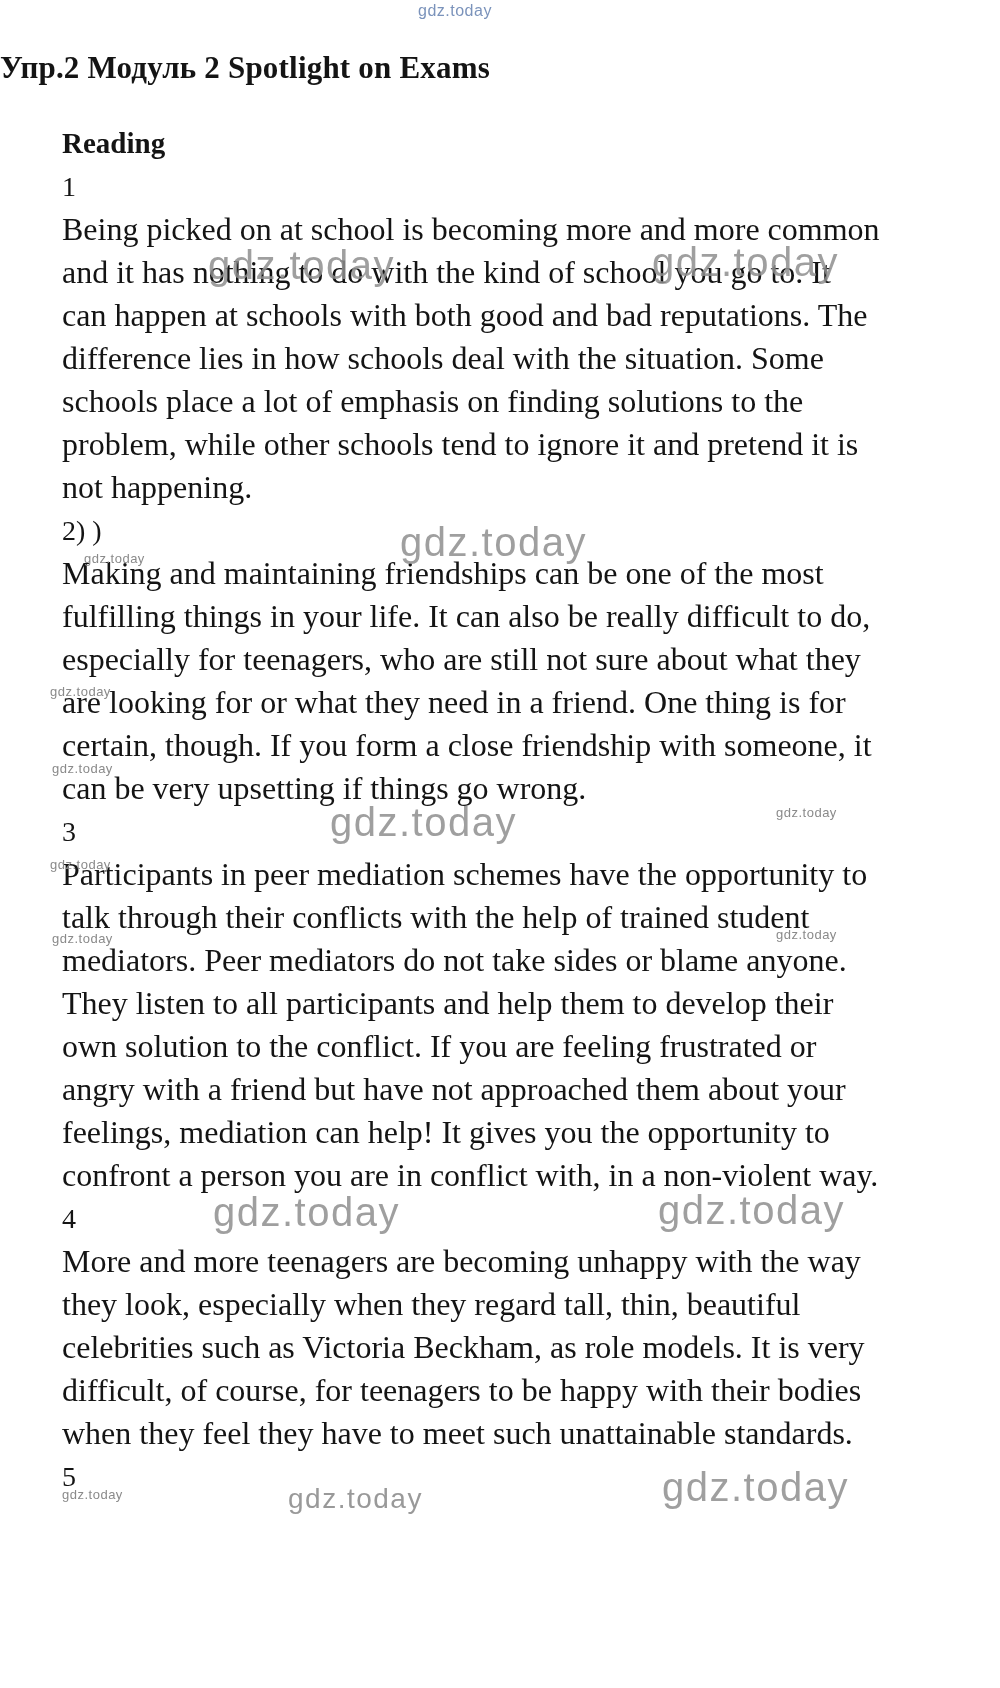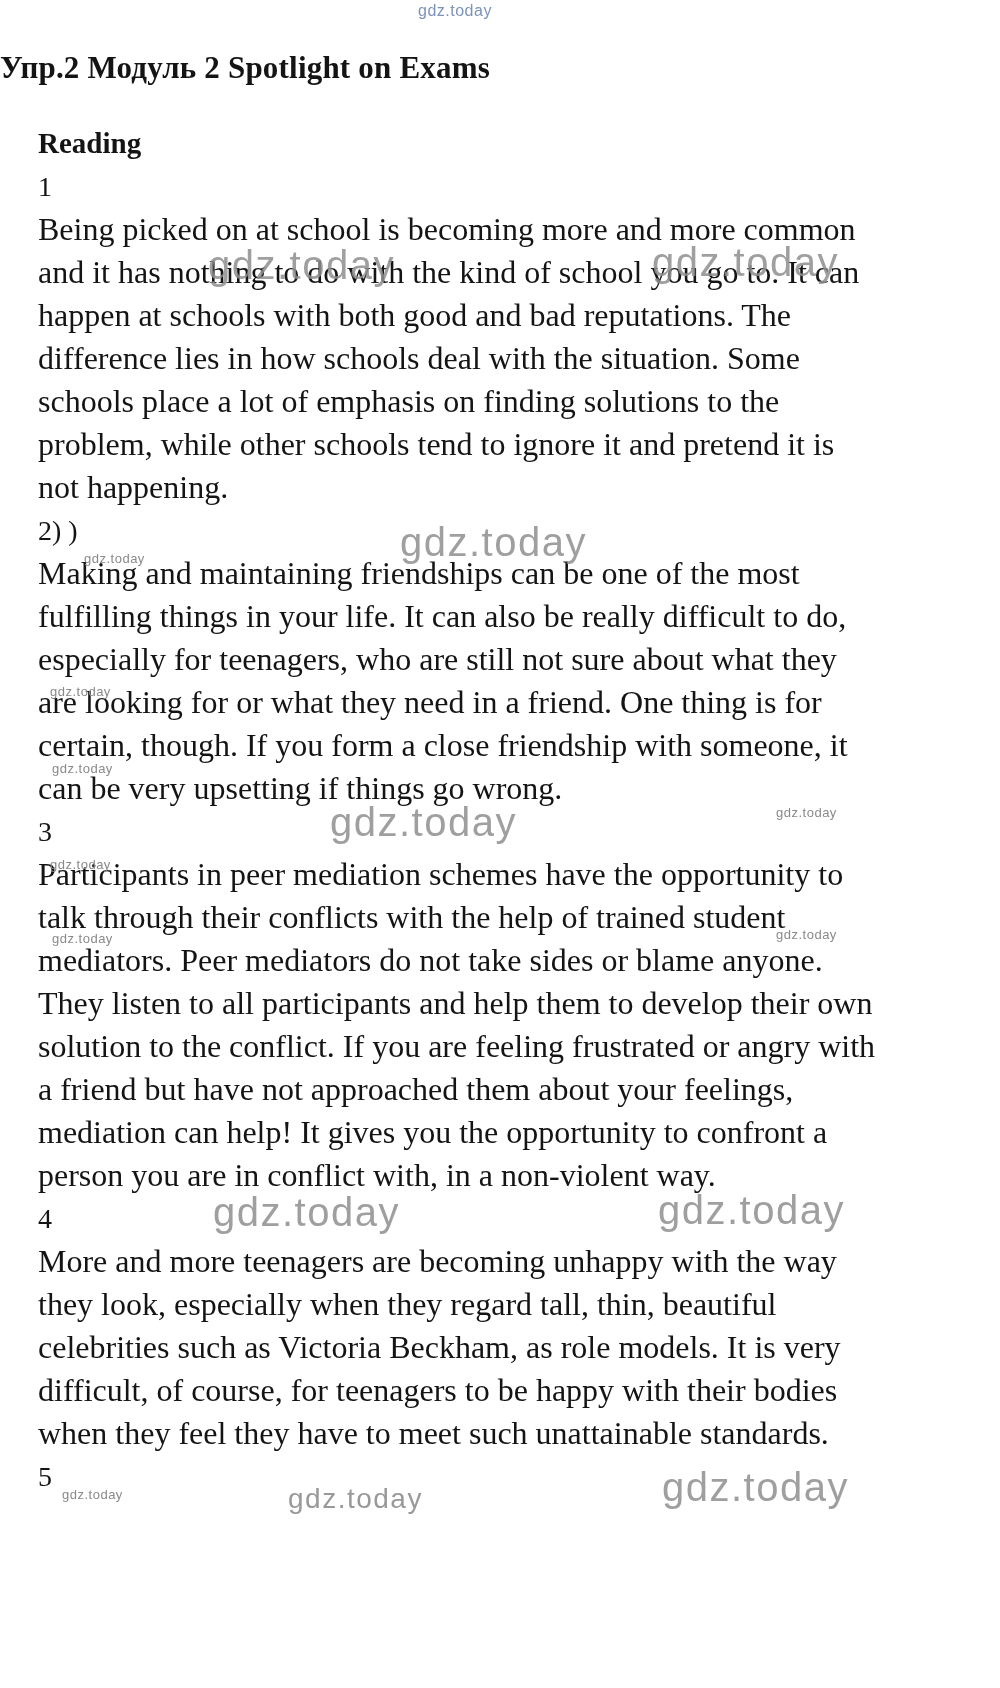--- a/index.html
+++ b/index.html
@@ -18,21 +18,21 @@
     height: 1200px;
     padding-top: 50px;
   }
   .title {
     text-align: left;
     font-size: 31px;
     font-weight: bold;
     letter-spacing: 0.2px;
   }
   .content {
-    padding-left: 38px;
+    padding-left: 62px;
     padding-right: 118px;
   }
   .section-heading {
     margin-top: 36px;
     font-size: 29px;
     font-weight: bold;
     line-height: 43px;
   }
   .instructions {
     font-size: 29px;

